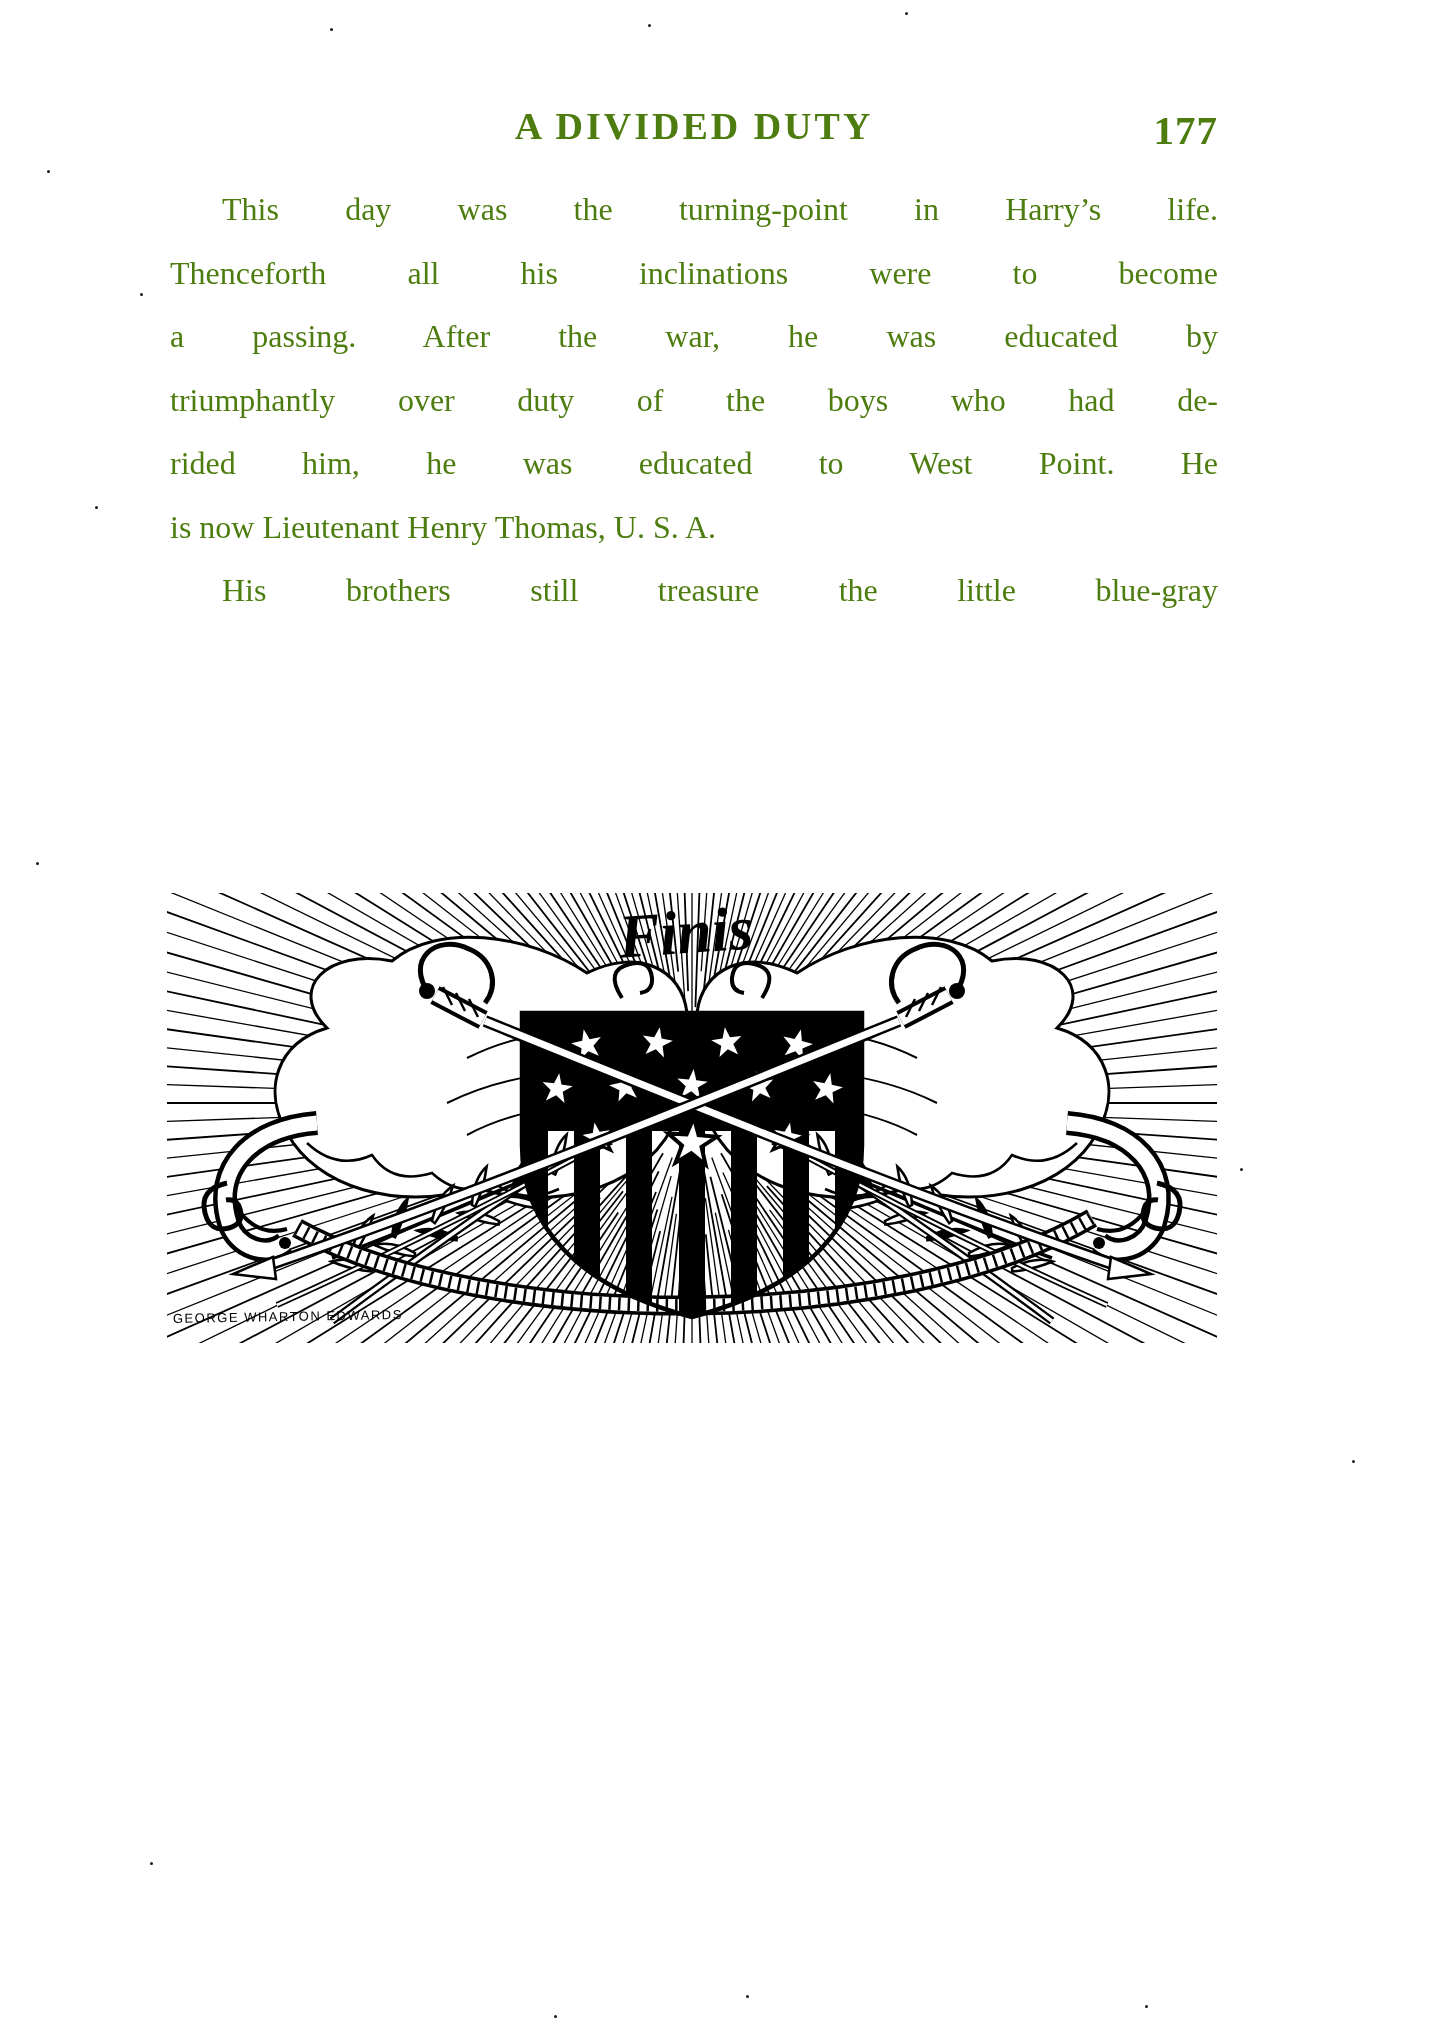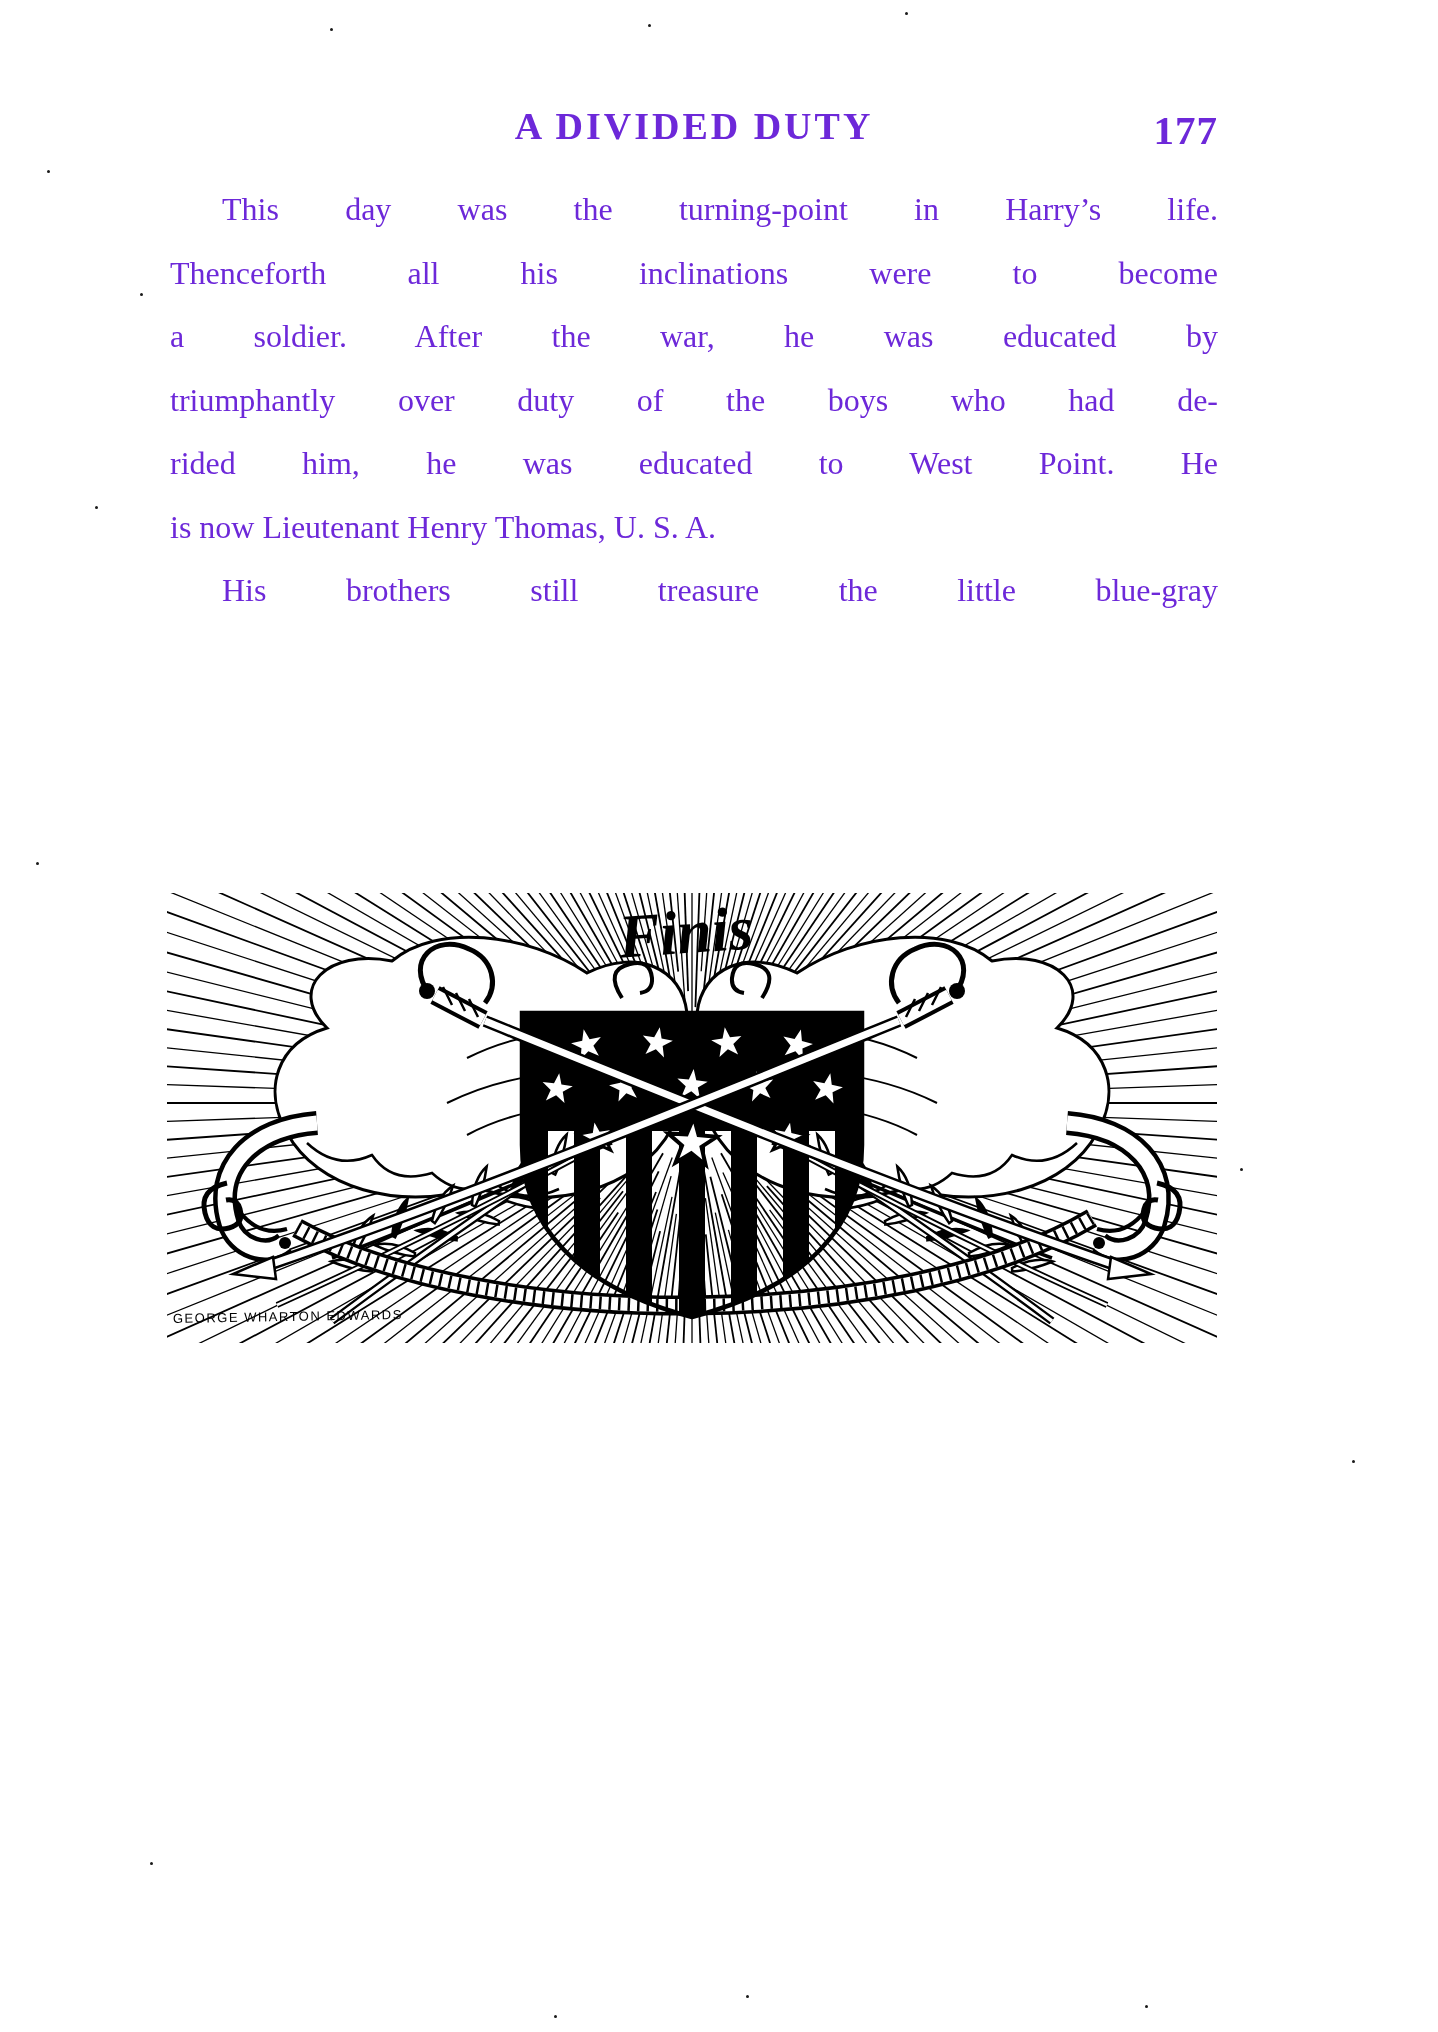--- a/index.html
+++ b/index.html
@@ -2,21 +2,21 @@
 <html><head>
 <meta charset="utf-8">
 <style>
   html,body{margin:0;padding:0;background:#e8e8e8;}
   .page{
     position:relative;
     width:1438px;height:2032px;
     background:#ffffff;
     overflow:hidden;
     font-family:"Liberation Serif", serif;
-    color:#6d28d9;
+    color:#4d7c0f;
   }
   .column{
     position:absolute;
     left:170px;top:0;
     width:1048px;height:2032px;
   }
   .running-head{
     position:absolute;
     top:104px;left:0;right:0;height:52px;
   }
@@ -84,21 +84,21 @@
 
     <div class="running-head">
       <div class="head-title">A DIVIDED DUTY</div>
       <div class="head-pagenum">177</div>
     </div>
 
     <div class="bodytext">
       <p class="para">
         <span class="line just indent">This day was the turning-point in Harry’s life.</span>
         <span class="line just">Thenceforth all his inclinations were to become</span>
-        <span class="line just">a soldier.  After the war, he was educated by</span>
+        <span class="line just">a passing.  After the war, he was educated by</span>
         <span class="line just">triumphantly over duty of the boys who had de-</span>
         <span class="line just">rided him, he was educated to West Point.  He</span>
         <span class="line">is now Lieutenant Henry Thomas, U. S. A.</span>
       </p>
       <p class="para">
         <span class="line just indent">His brothers still treasure the little blue-gray</span>
       </p>
     </div>
 
   </div>

